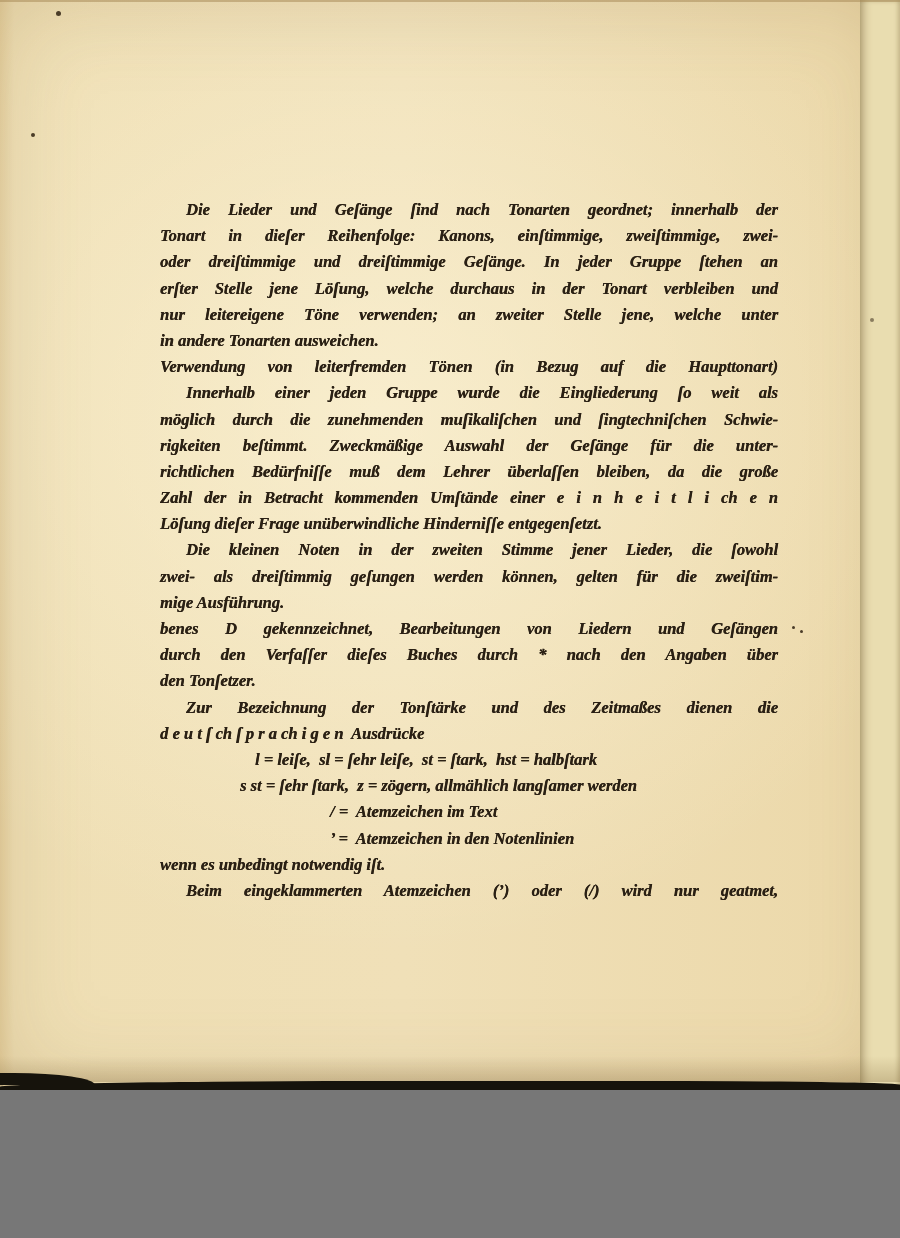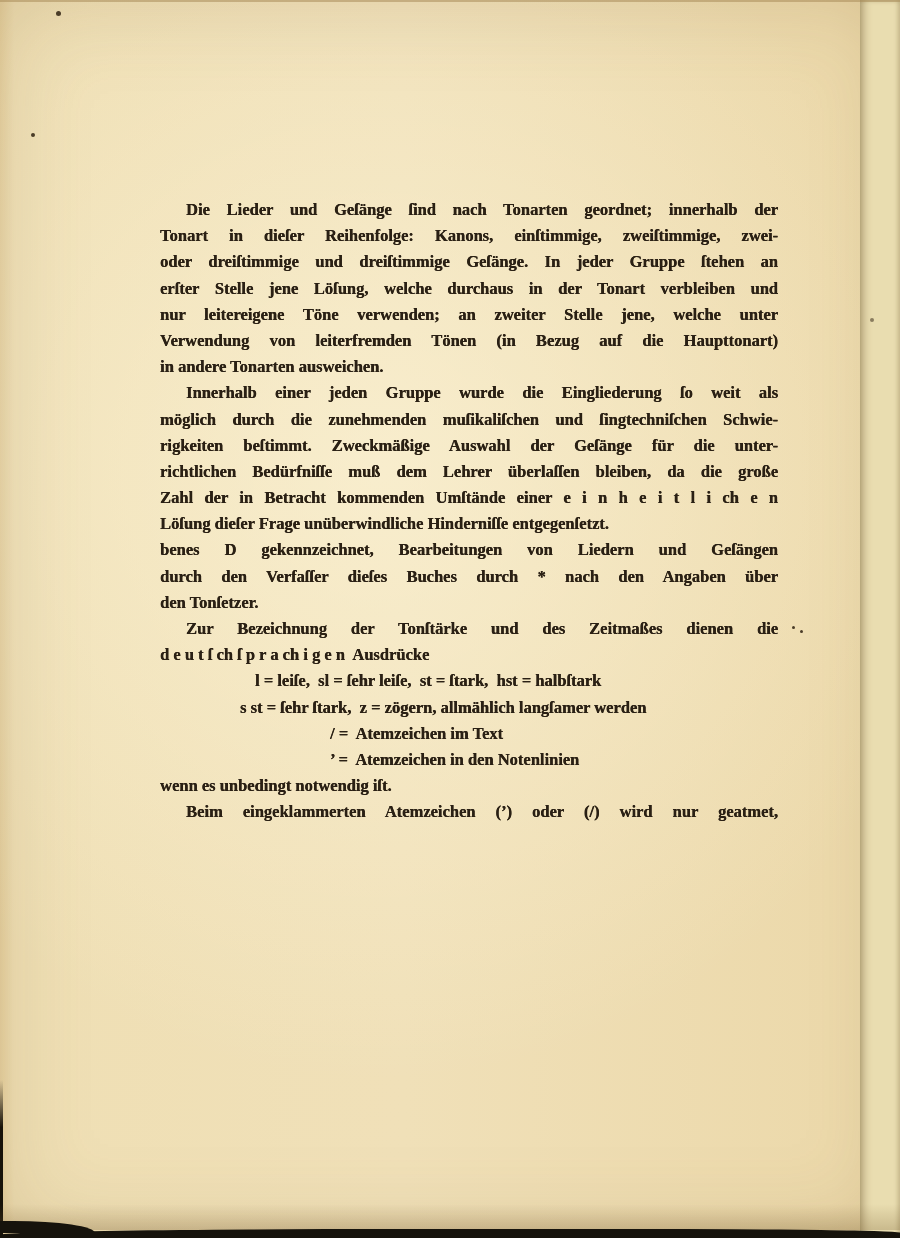--- a/index.html
+++ b/index.html
@@ -1,19 +1,20 @@
 <!DOCTYPE html>
 <html><head>
 <meta charset="utf-8">
 <style>
   html,body{margin:0;padding:0;background:#777;}
   .page{
-    position:relative;width:900px;height:1238px;overflow:hidden;
+    position:relative;width:900px;height:1090px;overflow:hidden;
     background:#eedcb2;
     font-family:"Liberation Serif","DejaVu Serif",serif;
+    font-style:italic;
   }
   .paper{
     position:absolute;inset:0;
     background:
       radial-gradient(120% 90% at 42% 38%, rgba(255,248,222,.55) 0%, rgba(255,248,222,0) 55%),
       linear-gradient(90deg,#e6d1a0 0,#efdfb4 14px,#f0e0b8 45%,#ecd9ab 92%,#e8d4a4 100%);
     box-shadow:inset 0 0 90px rgba(140,110,60,.22);
   }
   .fold{
     position:absolute;top:0;right:0;width:40px;height:100%;
@@ -62,33 +63,38 @@
   <span class="speck" style="left:870px;top:318px;width:4px;height:4px;opacity:.6;"></span>
 
   <div class="tb">
 
     <div>
       <div class="ln jst ind">Die Lieder und Geſänge ſind nach Tonarten geordnet; innerhalb der</div>
       <div class="ln jst">Tonart in dieſer Reihenfolge: Kanons, einſtimmige, zweiſtimmige, zwei-</div>
       <div class="ln jst">oder dreiſtimmige und dreiſtimmige Geſänge. In jeder Gruppe ſtehen an</div>
       <div class="ln jst">erſter Stelle jene Löſung, welche durchaus in der Tonart verbleiben und</div>
       <div class="ln jst">nur leitereigene Töne verwenden; an zweiter Stelle jene, welche unter</div>
+      <div class="ln">in andere Tonarten ausweichen.</div>
       <div class="ln jst">Verwendung von leiterfremden Tönen (in Bezug auf die Haupttonart)</div>
-      <div class="ln">in andere Tonarten ausweichen.</div>
     </div>
 
     <div>
       <div class="ln jst ind">Innerhalb einer jeden Gruppe wurde die Eingliederung ſo weit als</div>
       <div class="ln jst">möglich durch die zunehmenden muſikaliſchen und ſingtechniſchen Schwie-</div>
       <div class="ln jst">rigkeiten beſtimmt. Zweckmäßige Auswahl der Geſänge für die unter-</div>
       <div class="ln jst">richtlichen Bedürfniſſe muß dem Lehrer überlaſſen bleiben, da die große</div>
       <div class="ln jst">Zahl der in Betracht kommenden Umſtände einer e i n h e i t l i ch e n</div>
       <div class="ln">Löſung dieſer Frage unüberwindliche Hinderniſſe entgegenſetzt.</div>
     </div>
 
+    <div>
+      <div class="ln jst ind">Die kleinen Noten in der zweiten Stimme jener Lieder, die ſowohl</div>
+      <div class="ln jst">zwei- als dreiſtimmig geſungen werden können, gelten für die zweiſtim-</div>
+      <div class="ln">mige Ausführung.</div>
+    </div>
 
     <div>
       <div class="ln jst">benes D gekennzeichnet, Bearbeitungen von Liedern und Geſängen</div>
       <div class="ln jst">durch den Verfaſſer dieſes Buches durch * nach den Angaben über</div>
       <div class="ln">den Tonſetzer.</div>
     </div>
 
     <div>
       <div class="ln jst ind">Zur Bezeichnung der Tonſtärke und des Zeitmaßes dienen die</div>
       <div class="ln">d e u t ſ ch ſ p r a ch i g e n  Ausdrücke</div>

